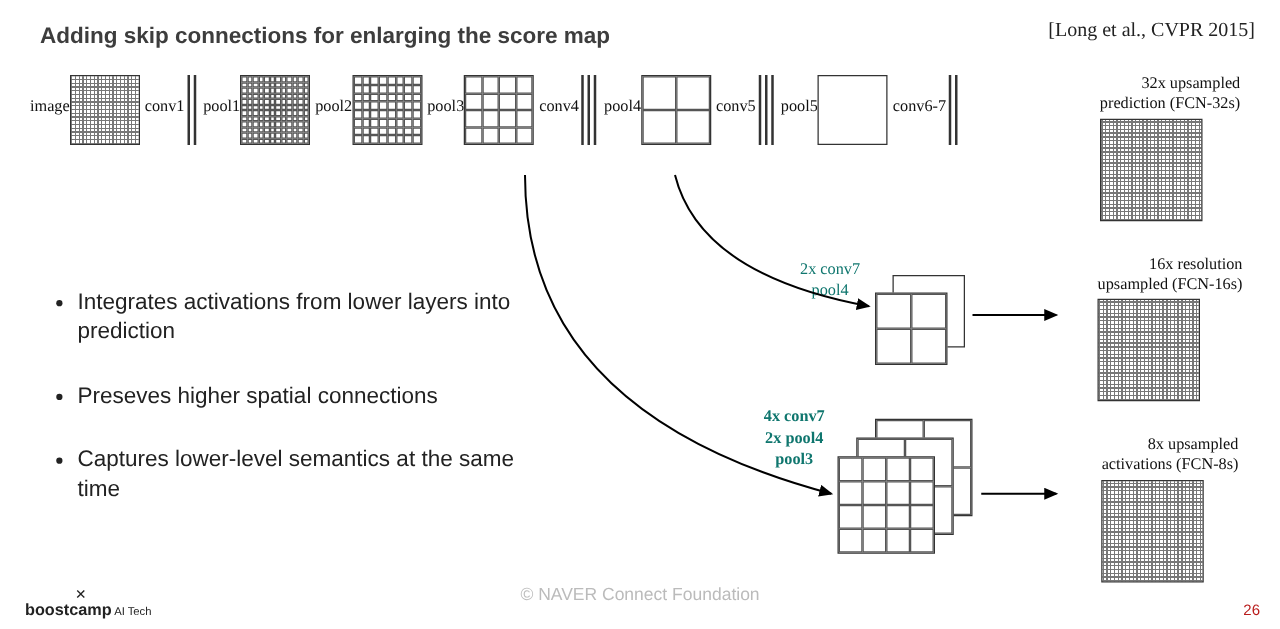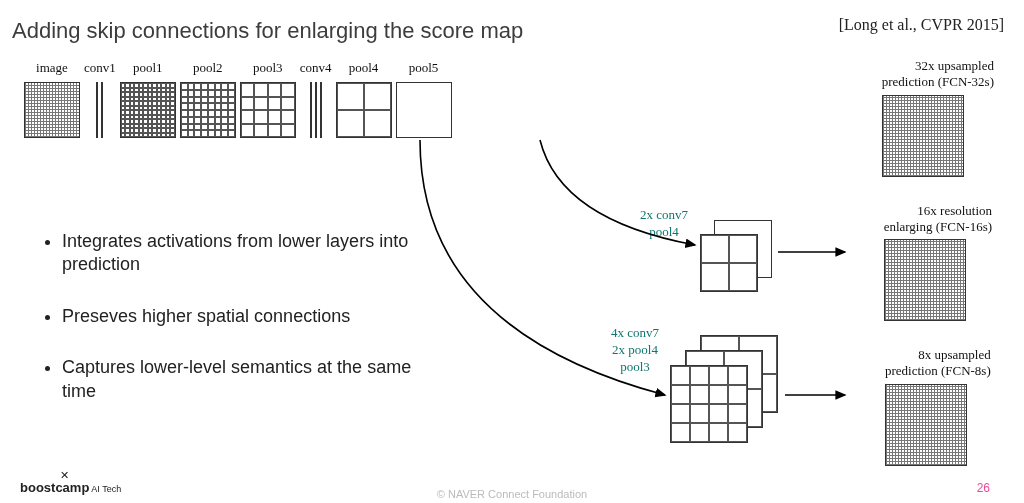--- a/index.html
+++ b/index.html
@@ -7,44 +7,44 @@
     width: 1024px;
     height: 503px;
     background: #fff;
     font-family: Arial, sans-serif;
     position: relative;
     overflow: hidden;
   }
   .title {
     position: absolute;
     top: 18px;
-    left: 12px;
-    font-size: 22px;
+    left: 32px;
+    font-size: 18px;
     color: #3d3d3d;
-    font-weight: 400;
+    font-weight: 700;
   }
   .citation {
     position: absolute;
     top: 16px;
     right: 20px;
     font-size: 16px;
     color: #222;
     font-family: "Times New Roman", serif;
   }
   .network-row {
     position: absolute;
     top: 60px;
     left: 24px;
     display: flex;
     align-items: flex-start;
     gap: 4px;
   }
   .stage {
     display: flex;
-    flex-direction: column;
+    flex-direction: row;
     align-items: center;
   }
   .stage-label {
     font-size: 13px;
     color: #111;
     font-family: "Times New Roman", serif;
     margin-bottom: 6px;
     white-space: nowrap;
   }
   .grid-box {
@@ -131,31 +131,31 @@
     left: 20px;
     bottom: 8px;
     font-size: 13px;
     font-weight: 700;
     color: #222;
   }
   .logo .x { font-weight:400; display:block; font-size:11px; margin-bottom:-2px; padding-left:40px; }
   .logo .sub { font-weight:400; font-size:9px; margin-left:2px; }
   .pagenum {
     position: absolute;
-    right: 34px;
+    right: 16px;
     bottom: 8px;
     font-size: 12px;
-    color: #ec4899;
+    color: #b91c1c;
   }
   .copyright {
     position: absolute;
     left: 50%;
     transform: translateX(-50%);
-    bottom: 3px;
-    font-size: 11px;
+    bottom: 20px;
+    font-size: 14px;
     color: #bbb;
   }
   svg.arrows {
     position: absolute;
     top: 0; left: 0;
     width: 1024px; height: 503px;
     pointer-events: none;
   }
 </style>
 </head>
@@ -443,40 +443,55 @@
     <div class="grid-box" style="width:56px;height:56px;">
       <div class="g-inner" style="grid-template-columns:repeat(2,1fr);grid-template-rows:repeat(2,1fr);">
         <div></div>
           <div></div>
           <div></div>
           <div></div>
       </div>
     </div>
   </div>
 
+  <div class="stage">
+    <div class="stage-label">conv5</div>
+    <div class="bars">
+        <div class="bar"></div>
+        <div class="bar"></div>
+        <div class="bar"></div>
+      </div>
+  </div>
 
   <div class="stage">
     <div class="stage-label">pool5</div>
     <div class="grid-box" style="width:56px;height:56px;"></div>
   </div>
 
+  <div class="stage">
+    <div class="stage-label">conv6-7</div>
+    <div class="bars">
+        <div class="bar"></div>
+        <div class="bar"></div>
+      </div>
+  </div>
 
 </div>
 
 <div class="preds">
   <div class="pred-item">
     <div class="pred-label"><span>32x upsampled</span><br><span>prediction (FCN-32s)</span></div>
     <div class="pred-box hatch grid-box"></div>
   </div>
   <div class="pred-item">
-    <div class="pred-label"><span>16x resolution</span><br><span>enlarging (FCN-16s)</span></div>
+    <div class="pred-label"><span>16x resolution</span><br><span>upsampled (FCN-16s)</span></div>
     <div class="pred-box hatch grid-box"></div>
   </div>
   <div class="pred-item">
-    <div class="pred-label"><span>8x upsampled</span><br><span>prediction (FCN-8s)</span></div>
+    <div class="pred-label"><span>8x upsampled</span><br><span>activations (FCN-8s)</span></div>
     <div class="pred-box hatch grid-box"></div>
   </div>
 </div>
 
 <ul class="bullets">
   <li>Integrates activations from lower layers into prediction</li>
   <li>Preseves higher spatial connections</li>
   <li>Captures lower-level semantics at the same time</li>
 </ul>
 
@@ -489,21 +504,21 @@
   <div class="stk" style="left:0; top:14px; width:58px; height:58px;">
     <div class="g-inner" style="grid-template-columns:repeat(2,1fr);grid-template-rows:repeat(2,1fr);">
       <div></div>
         <div></div>
         <div></div>
         <div></div>
     </div>
   </div>
 </div>
 
-<div class="stack-labels" style="left:611px; top:325px;">
+<div class="stack-labels" style="left:611px; top:325px;font-weight:bold;">
   <div>4x conv7</div>
   <div>2x pool4</div>
   <div>pool3</div>
 </div>
 <div class="stack-group" style="left:670px; top:335px; width:110px; height:110px;">
   <div class="stk" style="left:30px; top:0; width:78px; height:78px;">
     <div class="g-inner" style="grid-template-columns:repeat(2,1fr);grid-template-rows:repeat(2,1fr);">
       <div></div>
         <div></div>
         <div></div>

